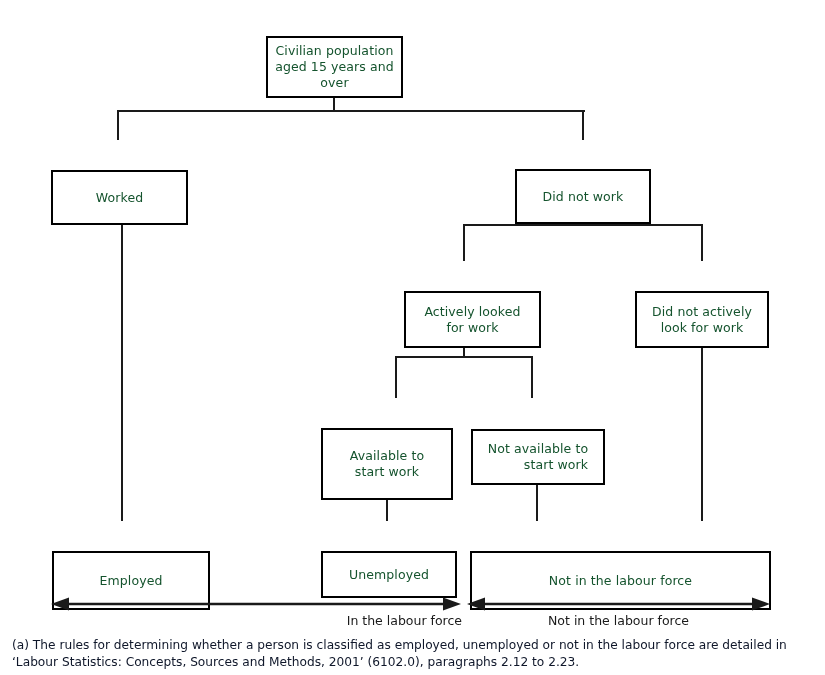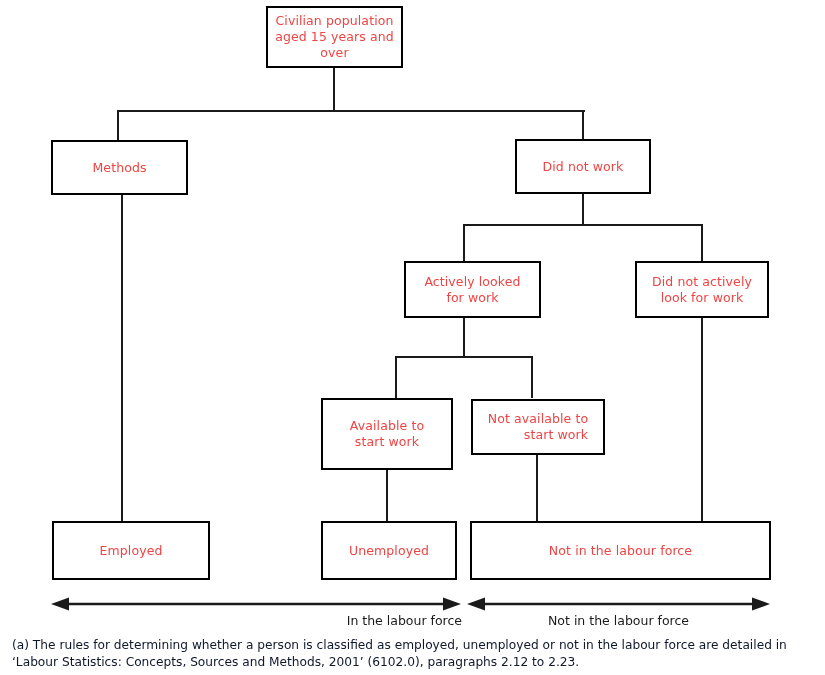--- a/index.html
+++ b/index.html
@@ -27,24 +27,25 @@
     box-sizing: border-box;
     border: 2px solid #000000;
     background: #ffffff;
     display: flex;
     align-items: center;
     justify-content: center;
     text-align: center;
     font-size: 12.5px;
     line-height: 16px;
     letter-spacing: 0.1px;
-    color: #ef4444;
+    color: #14532d;
     padding: 2px 4px;
     white-space: pre-line;
     z-index: 2;
+    margin-top: 30px;
   }
   .connector {
     position: absolute;
     background: #1a1a1a;
     z-index: 1;
   }
   .conn-v { width: 2px; }
   .conn-h { height: 2px; }
   .axis-label {
     position: absolute;
@@ -103,39 +104,39 @@
   <div class="connector conn-v" style="left:386px; top:454px; height:67px;"></div>
 
   <div class="connector conn-v" style="left:536px; top:455px; height:66px;"></div>
 
   <div class="connector conn-v" style="left:701px; top:318px; height:203px;"></div>
 
   <div class="node" style="left:266px; top:6px; width:137px; height:62px;">Civilian population
 aged 15 years and
 over</div>
 
-  <div class="node" style="left:51px; top:140px; width:137px; height:55px;">Methods</div>
+  <div class="node" style="left:51px; top:140px; width:137px; height:55px;">Worked</div>
 
   <div class="node" style="left:515px; top:139px; width:136px; height:55px;">Did not work</div>
 
   <div class="node" style="left:404px; top:261px; width:137px; height:57px;">Actively looked
 for work</div>
 
   <div class="node" style="left:635px; top:261px; width:134px; height:57px;">Did not actively
 look for work</div>
 
   <div class="node" style="left:321px; top:398px; width:132px; height:72px;">Available to
 start work</div>
 
   <div class="node" style="left:471px; top:399px; width:134px; height:56px;text-align:right;">Not available to
 start work</div>
 
   <div class="node" style="left:52px; top:521px; width:158px; height:59px;">Employed</div>
 
-  <div class="node" style="left:321px; top:521px; width:136px; height:59px;">Unemployed</div>
+  <div class="node" style="left:321px; top:521px; width:136px; height:47px;">Unemployed</div>
 
   <div class="node" style="left:470px; top:521px; width:301px; height:59px;">Not in the labour force</div>
 
   <svg class="arrow-svg" style="left:50px; top:595px;" width="412" height="18" viewBox="0 0 412 18">
     <line x1="16" y1="9" x2="396" y2="9" stroke="#1a1a1a" stroke-width="2.6"></line>
     <polygon points="1,9 19,2.5 19,15.5" fill="#1a1a1a"></polygon>
     <polygon points="411,9 393,2.5 393,15.5" fill="#1a1a1a"></polygon>
   </svg>
 
   <svg class="arrow-svg" style="left:466px; top:595px;" width="305" height="18" viewBox="0 0 305 18">

